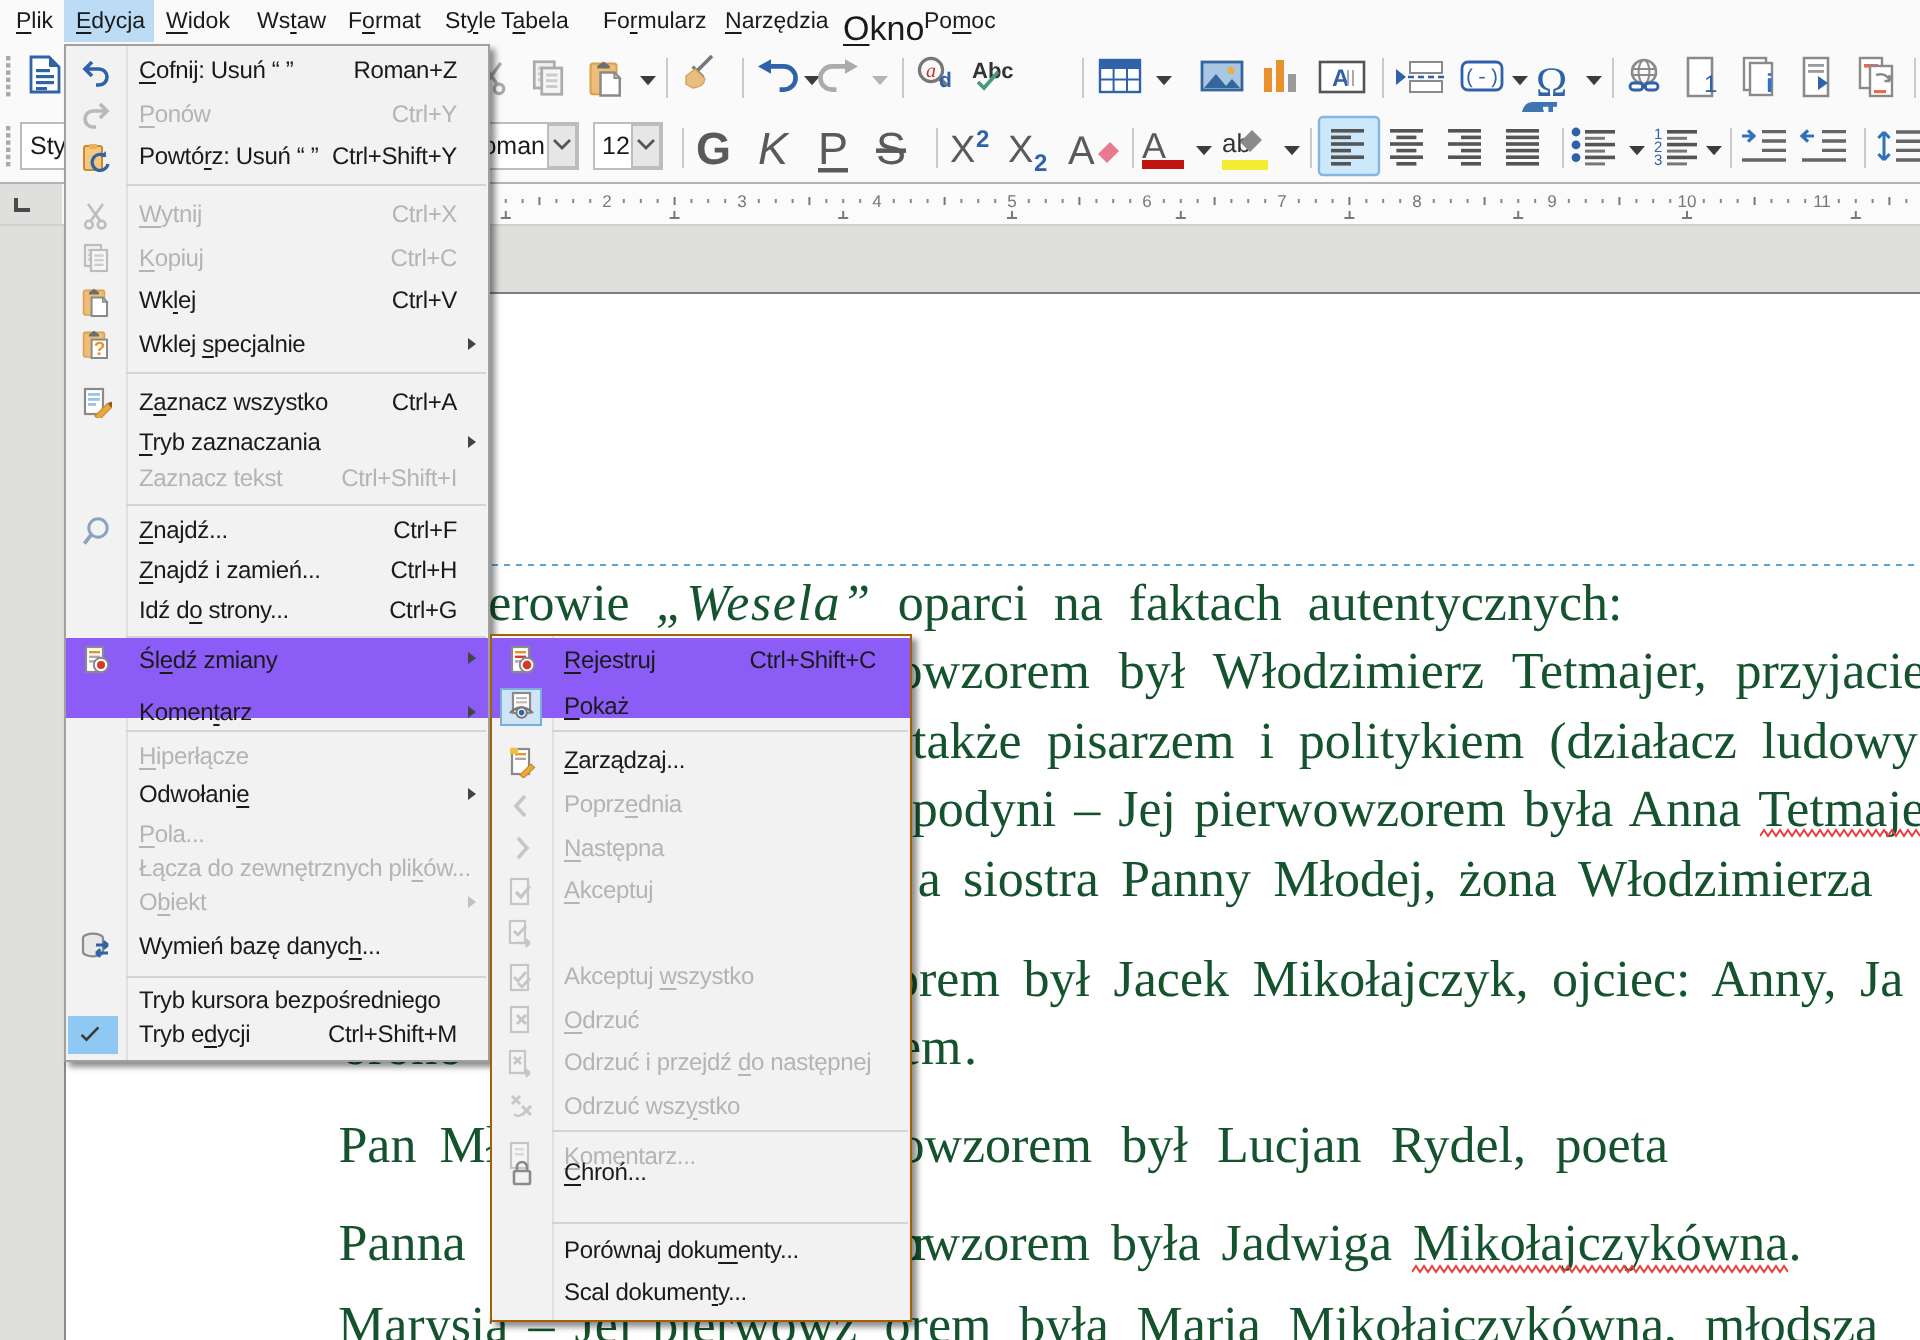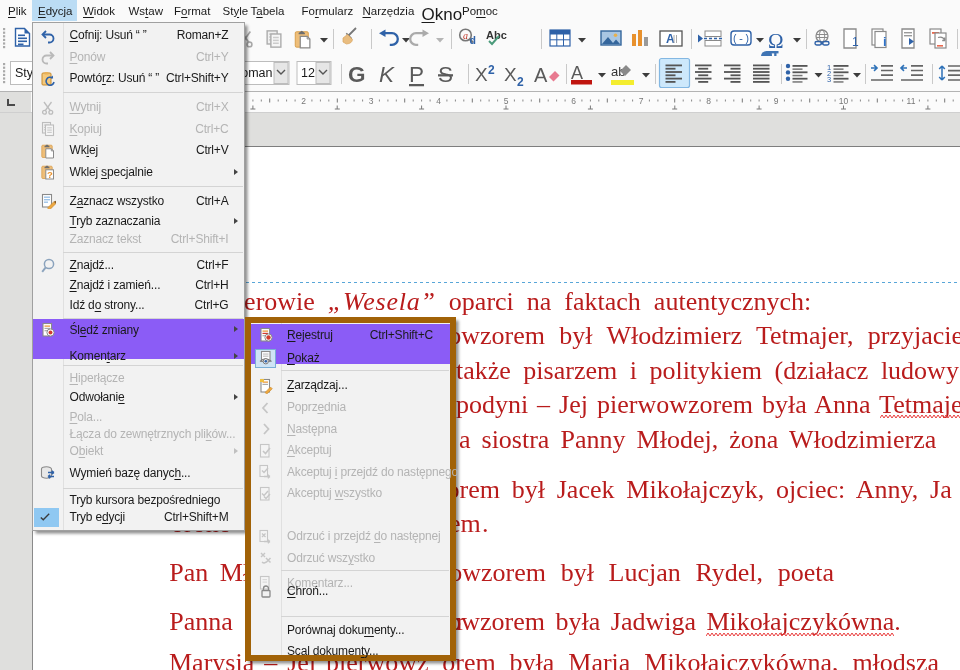--- a/index.html
+++ b/index.html
@@ -1,18 +1,18 @@
 <!DOCTYPE html>
 <html><head><meta charset="utf-8">
 <style>
 html,body{margin:0;padding:0}
 body{width:960px;height:670px;position:relative;overflow:hidden;
  font-family:"Liberation Sans",sans-serif;background:#fff;font-size:12px}
 .a{position:absolute}
-.doc{font-family:"Liberation Serif",serif;font-size:26px;color:#b91c1c;white-space:nowrap}
+.doc{font-family:"Liberation Serif",serif;font-size:26px;color:#14532d;white-space:nowrap}
 .mi{position:absolute;left:0;width:100%;height:21.4px;line-height:21.4px;white-space:nowrap;color:#1a1a1a;letter-spacing:-0.18px}
 .mi .lb{position:absolute;left:36.5px}
 .mi .sc{position:absolute;right:15px}
 .sub .sc{right:17px}
 .mi.d{color:#b4b4b4}
 .mi .ic{position:absolute;left:7px;top:2.5px;width:16px;height:16px}
 .mi .ar{position:absolute;right:6px;top:7px;width:0;height:0;border-left:4.5px solid #444;border-top:3.8px solid transparent;border-bottom:3.8px solid transparent}
 .mi.d .ar{border-left-color:#c0c0c0}
 .hl{background:#8b5cf6;height:40px;line-height:22.5px}
 .msep{position:absolute;left:30px;right:1px;height:1px;background:#d4d4d4}
@@ -571,21 +571,21 @@
     </div>
     <div class="mi" style="top:484.1px">
       <div style="position:absolute;top:1.5px;left:1px;top:1.2px;width:24.5px;height:18.8px;background:#8fc8f2"></div>
       <svg class="ic" viewBox="0 0 16 16" style="left:4.5px;top:3px;width:14px;height:14px">
         <path d="M3.2 8.5 L6 11.2 L12.8 4.2" fill="none" stroke="#3a3a3a" stroke-width="1.5"></path>
       </svg>
       <span class="lb">Tryb e<u>d</u>ycji</span>
       <span class="sc">Ctrl+Shift+M</span>
     </div>
   </div>
-<div class="a sub" style="left:244.5px;top:316.5px;width:211.5px;height:344.5px;background:#f2f2f2;border:6px solid #a16207;box-sizing:border-box;box-shadow:2.5px 2.5px 3px rgba(0,0,0,0.45)">
+<div class="a sub" style="left:244.5px;top:316.5px;width:211.5px;height:344.5px;background:#f2f2f2;border:1px solid #a16207;box-sizing:border-box;box-shadow:2.5px 2.5px 3px rgba(0,0,0,0.45)">
     <div style="position:absolute;left:30px;top:0;width:1px;height:100%;background:#e0e0e0"></div>
     <div class="mi hl" style="top:1.7px">
       <svg class="ic" viewBox="0 0 16 16">
         <rect x="3" y="1.5" width="8.5" height="12.5" fill="#fff" stroke="#8a8a8a" stroke-width="1.1"></rect>
         <rect x="4.5" y="3.5" width="5.5" height="1.2" fill="#e8912d"></rect>
         <rect x="4.5" y="5.8" width="5.5" height="1.2" fill="#d23b2e"></rect>
         <rect x="4.5" y="8.1" width="3.5" height="1.2" fill="#aaa"></rect>
         <circle cx="10.5" cy="10.5" r="3.6" fill="#fff" stroke="#8a8a8a" stroke-width="1"></circle>
         <circle cx="10.5" cy="10.5" r="2.2" fill="#d23b2e"></circle>
       </svg>
@@ -633,30 +633,36 @@
         <path d="M5 8 l2.5 2.5 L12 5" fill="none" stroke="#c6c6c6" stroke-width="1.6"></path>
       </svg>
       <span class="lb"><u>A</u>kceptuj</span>
     </div>
     <div class="mi d" style="top:139.0px">
       <svg class="ic" viewBox="0 0 16 16">
         <rect x="2" y="1.5" width="7.5" height="11" fill="#f4f4f4" stroke="#c6c6c6" stroke-width="1.1"></rect>
         <path d="M4 6.5 l2 2 L10 4" fill="none" stroke="#c6c6c6" stroke-width="1.4"></path>
         <path d="M6 12.5 h6 m0 0 l-2.2 -1.8 m2.2 1.8 l-2.2 1.8" stroke="#c6c6c6" stroke-width="1.3" fill="none"></path>
       </svg>
-      <span class="lb">Akceptuj <u>i</u> przejdź do następnego</span>
     </div>
     <div class="mi d" style="top:160.5px">
       <svg class="ic" viewBox="0 0 16 16">
         <rect x="2.5" y="1.5" width="8.5" height="12.5" fill="#f4f4f4" stroke="#c6c6c6" stroke-width="1.1"></rect>
         <path d="M4 7.5 l2 2 L10 5" fill="none" stroke="#c6c6c6" stroke-width="1.4"></path>
         <path d="M6 10.5 l2 2 L12 8" fill="none" stroke="#c6c6c6" stroke-width="1.4"></path>
       </svg>
       <span class="lb">Akceptuj <u>w</u>szystko</span>
     </div>
+    <div class="mi d" style="top:182.0px">
+      <svg class="ic" viewBox="0 0 16 16">
+        <rect x="2.5" y="1.5" width="8.5" height="12.5" fill="#f4f4f4" stroke="#c6c6c6" stroke-width="1.1"></rect>
+        <path d="M5.5 5.5 l4.5 4.5 m0 -4.5 l-4.5 4.5" stroke="#c6c6c6" stroke-width="1.5" fill="none"></path>
+      </svg>
+      <span class="lb"><u>O</u>drzuć</span>
+    </div>
     <div class="mi d" style="top:203.5px">
       <svg class="ic" viewBox="0 0 16 16">
         <rect x="2" y="1.5" width="7.5" height="11" fill="#f4f4f4" stroke="#c6c6c6" stroke-width="1.1"></rect>
         <path d="M4 4.5 l3.5 3.5 m0 -3.5 L4 8" stroke="#c6c6c6" stroke-width="1.3" fill="none"></path>
         <path d="M6 12.5 h6 m0 0 l-2.2 -1.8 m2.2 1.8 l-2.2 1.8" stroke="#c6c6c6" stroke-width="1.3" fill="none"></path>
       </svg>
       <span class="lb">Odrzuć i przejdź <u>d</u>o następnej</span>
     </div>
     <div class="mi d" style="top:225.0px">
       <svg class="ic" viewBox="0 0 16 16">

